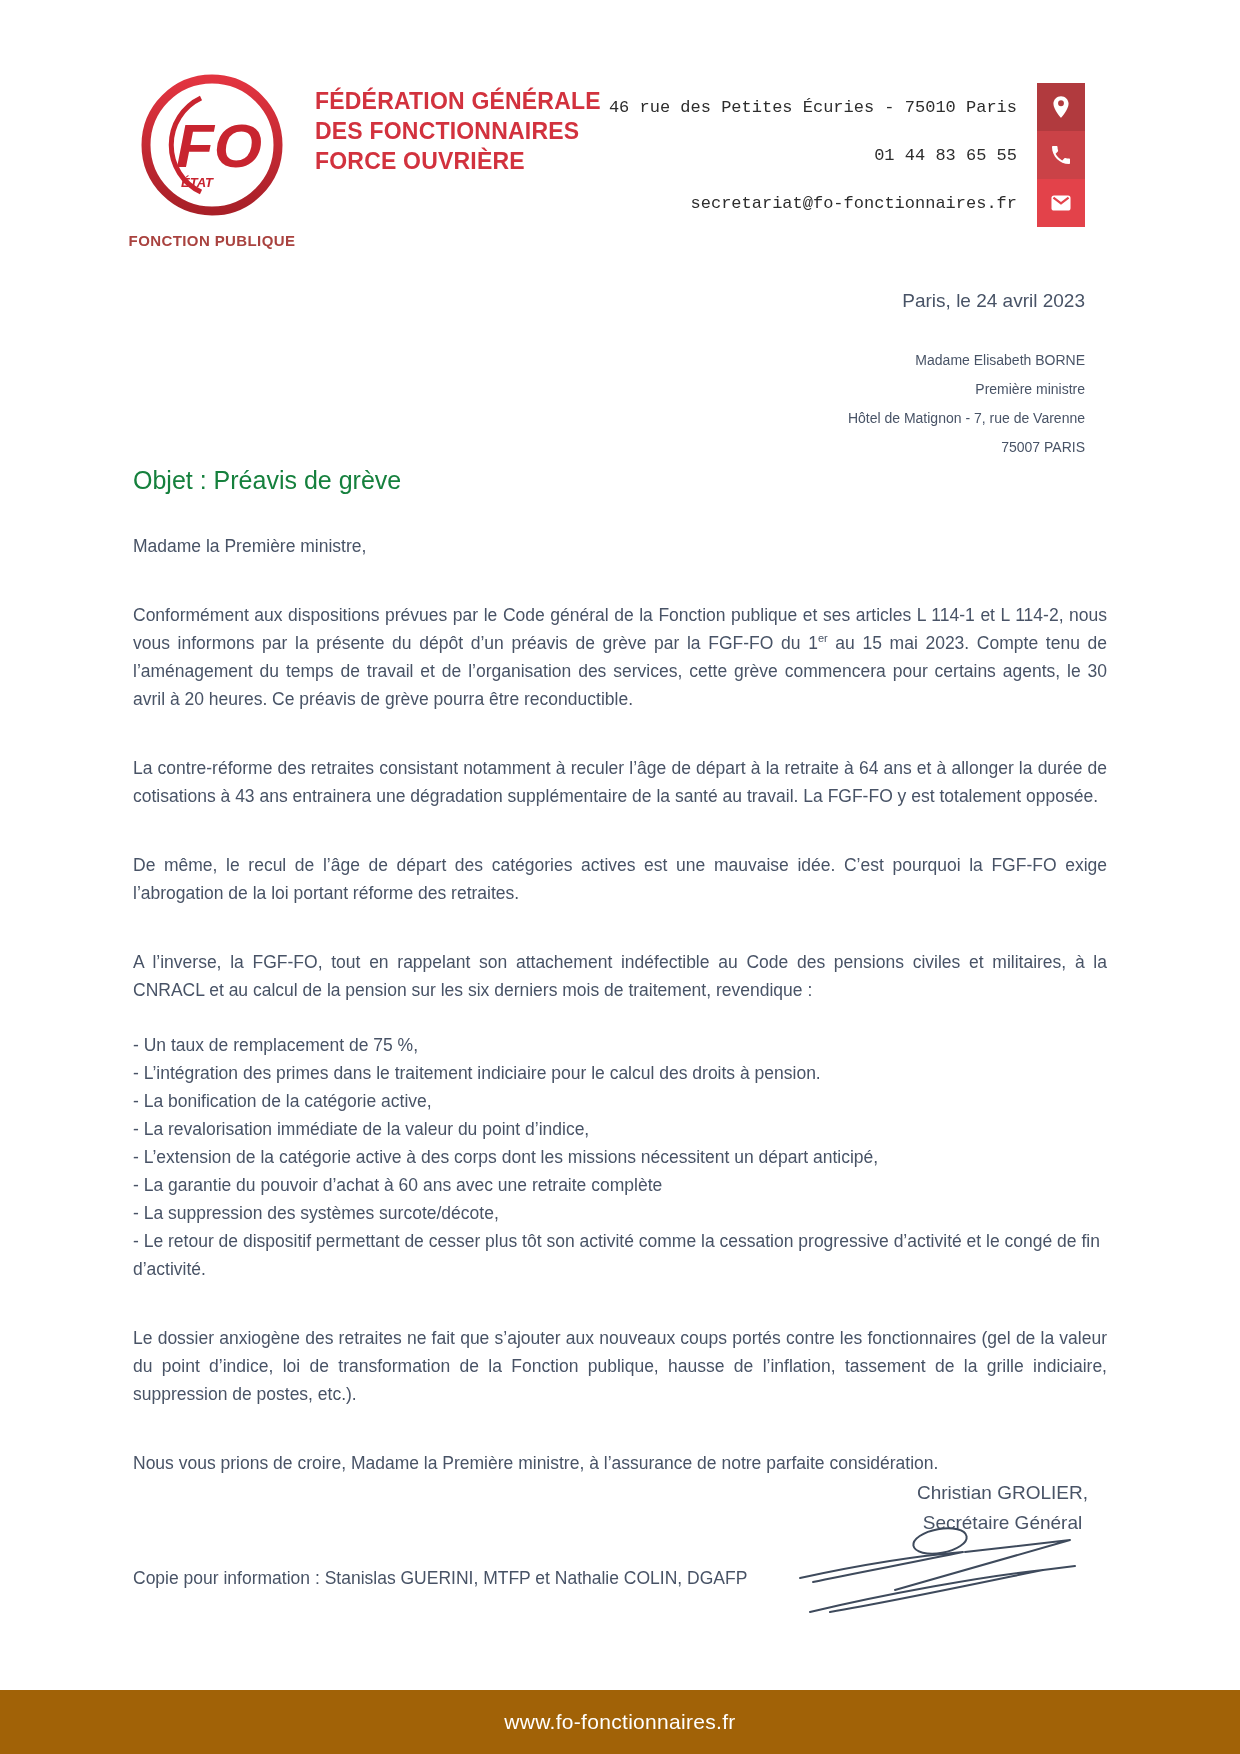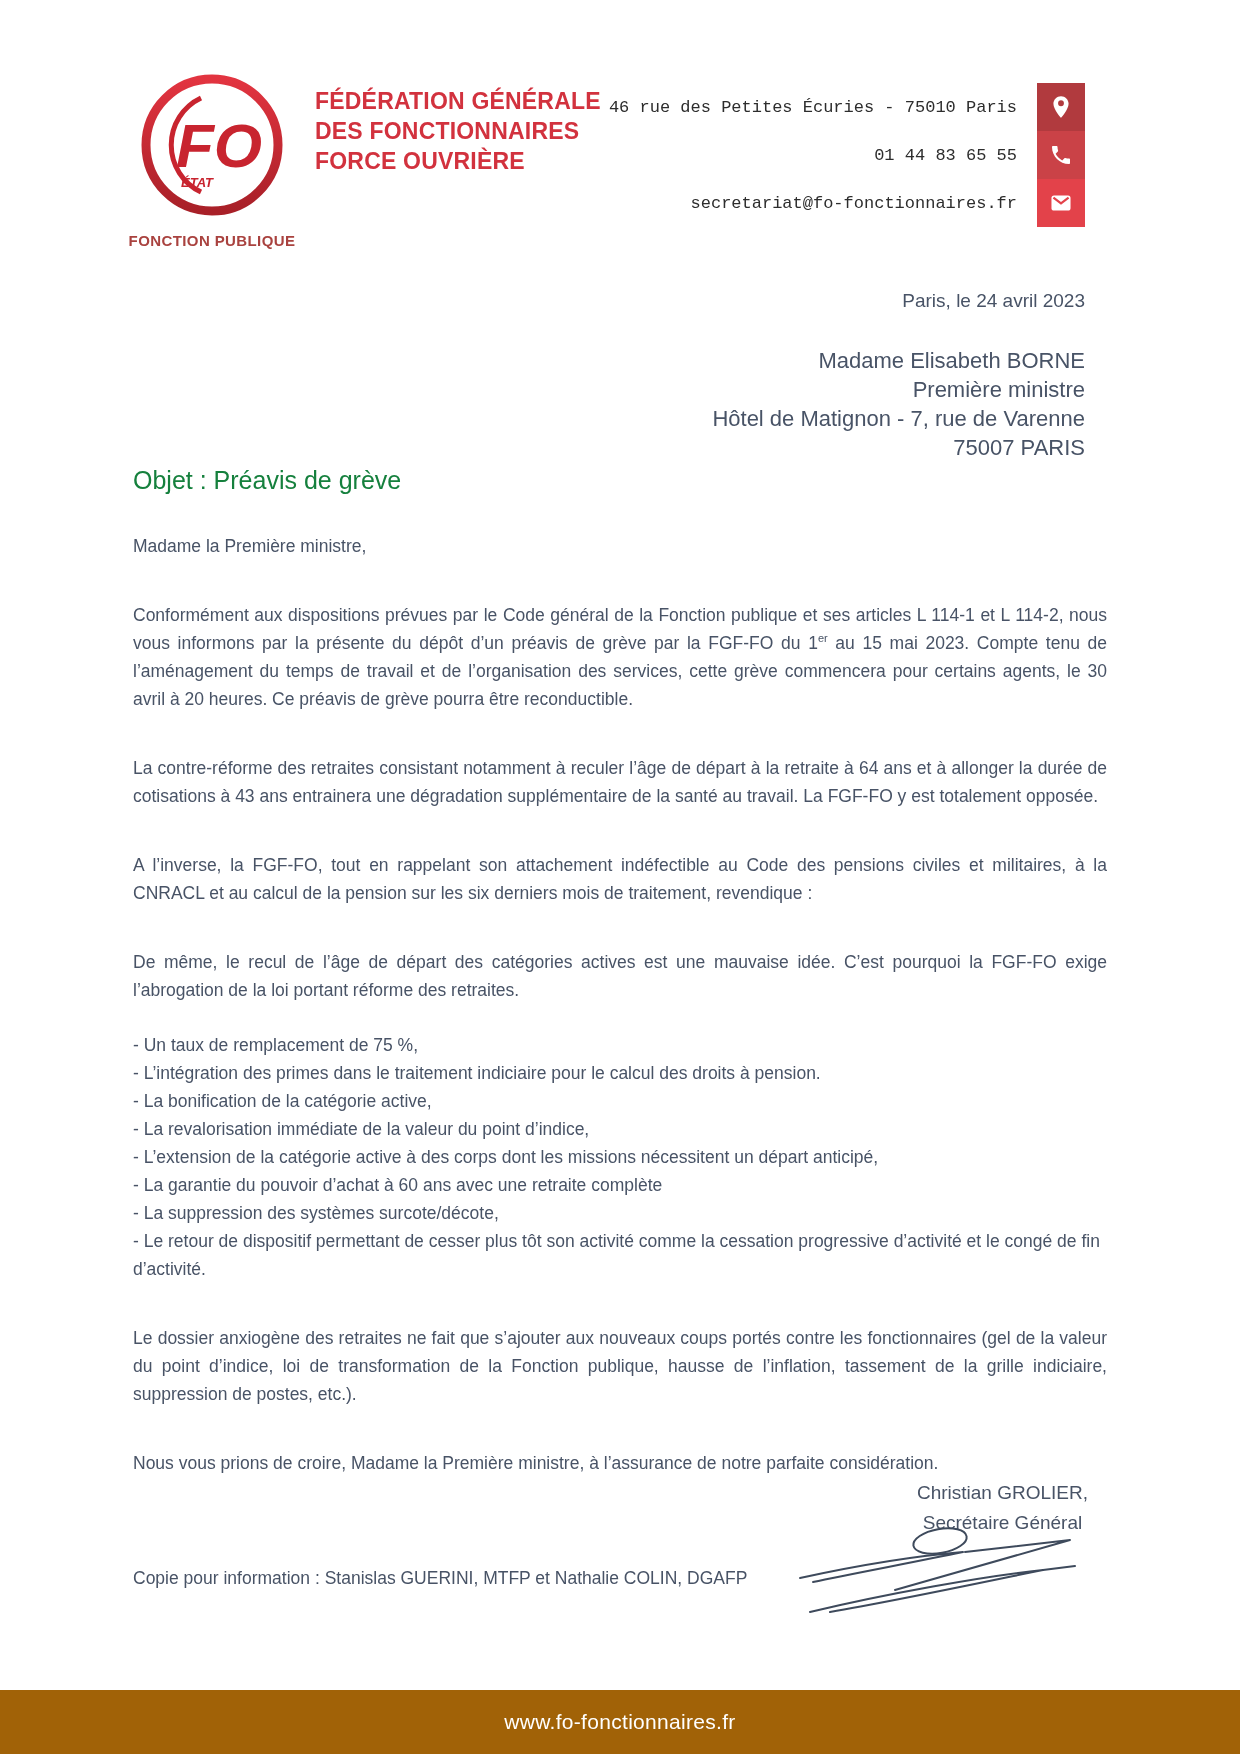--- a/index.html
+++ b/index.html
@@ -17,21 +17,21 @@
               font-size:23px; line-height:30px; letter-spacing:0.2px; }
 
   .contact-block { position:absolute; top:83px; right:155px; }
   .contact-row { display:flex; align-items:center; justify-content:flex-end; height:48px; }
   .contact-text { font-size:17px; color:#2d2d2d; margin-right:20px;font-family:Liberation Mono, monospace; }
   .icon-square { width:48px; height:48px; display:flex; align-items:center; justify-content:center; flex:0 0 48px; }
 
   
   .date-block { position:absolute; top:290px; right:155px; font-size:19px; color:#485366; }
   .recipient-block { position:absolute; top:346px; right:155px; text-align:right;
-                     font-size:22px; line-height:29px; color:#485366; }
+                     font-size:14px; line-height:29px; color:#485366; }
 
   
   .letter { position:absolute; left:133px; top:466px; width:974px;
             color:#485366; font-size:17.5px; line-height:28px; }
   .subject { color:#15803d; font-size:25px; font-weight:400; margin-bottom:38px; }
   .salutation { margin-bottom:27px; }
   .para { margin-bottom:27px; text-align:justify;margin-top:41px; }
   .demands { margin-bottom:25px; }
   .para sup { font-size:11px; line-height:0; }
 
@@ -113,23 +113,23 @@
 
   <div class="letter">
     <div class="subject">Objet : Préavis de grève</div>
 
     <div class="salutation">Madame la Première ministre,</div>
 
     <p class="para"><span>Conformément aux dispositions prévues par le Code général de la Fonction publique et ses articles L 114-1 et L 114-2, nous vous informons par la présente du dépôt d’un préavis de grève par la FGF-FO du 1</span><sup>er</sup><span> au 15 mai 2023. Compte tenu de l’aménagement du temps de travail et de l’organisation des services, cette grève commencera pour certains agents, le 30 avril à 20 heures. Ce préavis de grève pourra être reconductible.</span></p>
 
     <p class="para">La contre-réforme des retraites consistant notamment à reculer l’âge de départ à la retraite à 64 ans et à allonger la durée de cotisations à 43 ans entrainera une dégradation supplémentaire de la santé au travail. La FGF-FO y est totalement opposée.</p>
 
+    <p class="para">De même, le recul de l’âge de départ des catégories actives est une mauvaise idée. C’est pourquoi la FGF-FO exige l’abrogation de la loi portant réforme des retraites.</p>
+
     <p class="para">A l’inverse, la FGF-FO, tout en rappelant son attachement indéfectible au Code des pensions civiles et militaires, à la CNRACL et au calcul de la pension sur les six derniers mois de traitement, revendique :</p>
-
-    <p class="para">De même, le recul de l’âge de départ des catégories actives est une mauvaise idée. C’est pourquoi la FGF-FO exige l’abrogation de la loi portant réforme des retraites.</p>
 
     <div class="demands">
       <div>- Un taux de remplacement de 75 %,</div>
       <div>- L’intégration des primes dans le traitement indiciaire pour le calcul des droits à pension.</div>
       <div>- La bonification de la catégorie active,</div>
       <div>- La revalorisation immédiate de la valeur du point d’indice,</div>
       <div>- L’extension de la catégorie active à des corps dont les missions nécessitent un départ anticipé,</div>
       <div>- La garantie du pouvoir d’achat à 60 ans avec une retraite complète</div>
       <div>- La suppression des systèmes surcote/décote,</div>
       <div>- Le retour de dispositif permettant de cesser plus tôt son activité comme la cessation progressive d’activité et le congé de fin d’activité.</div>

